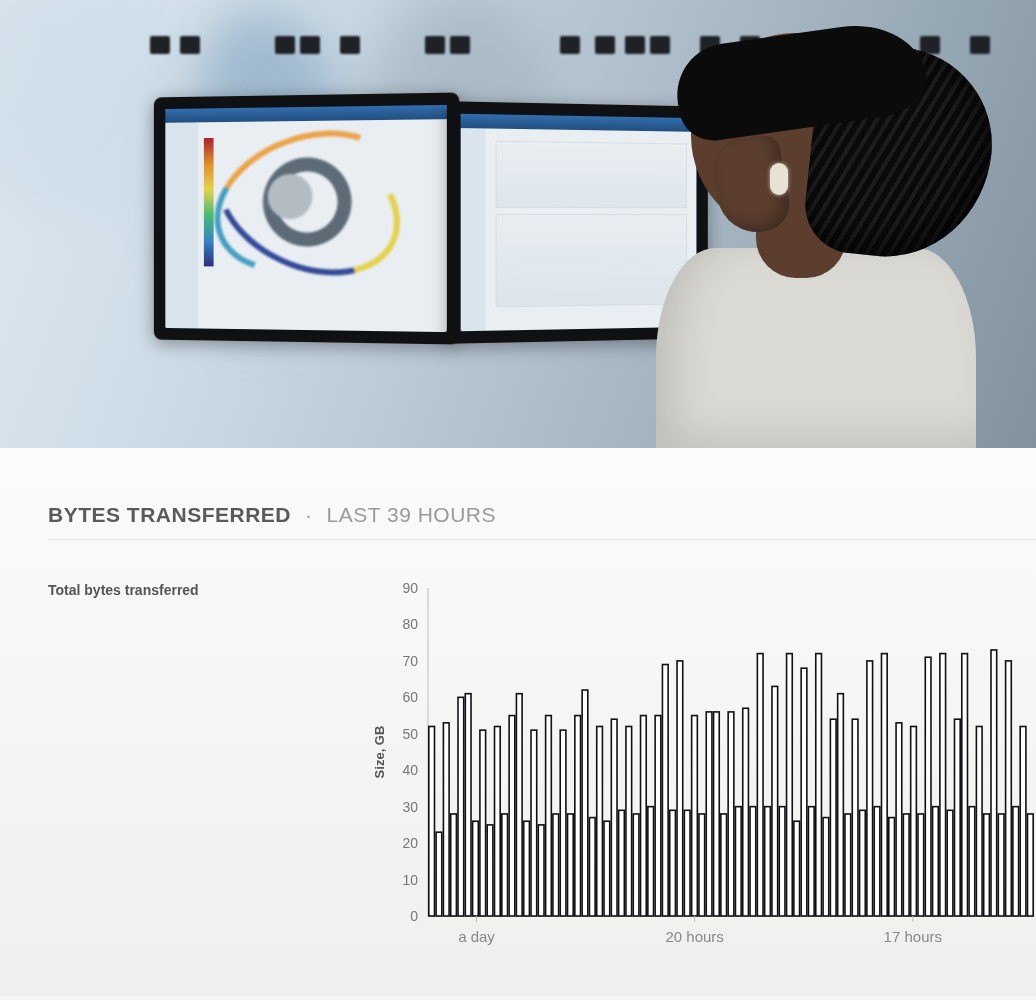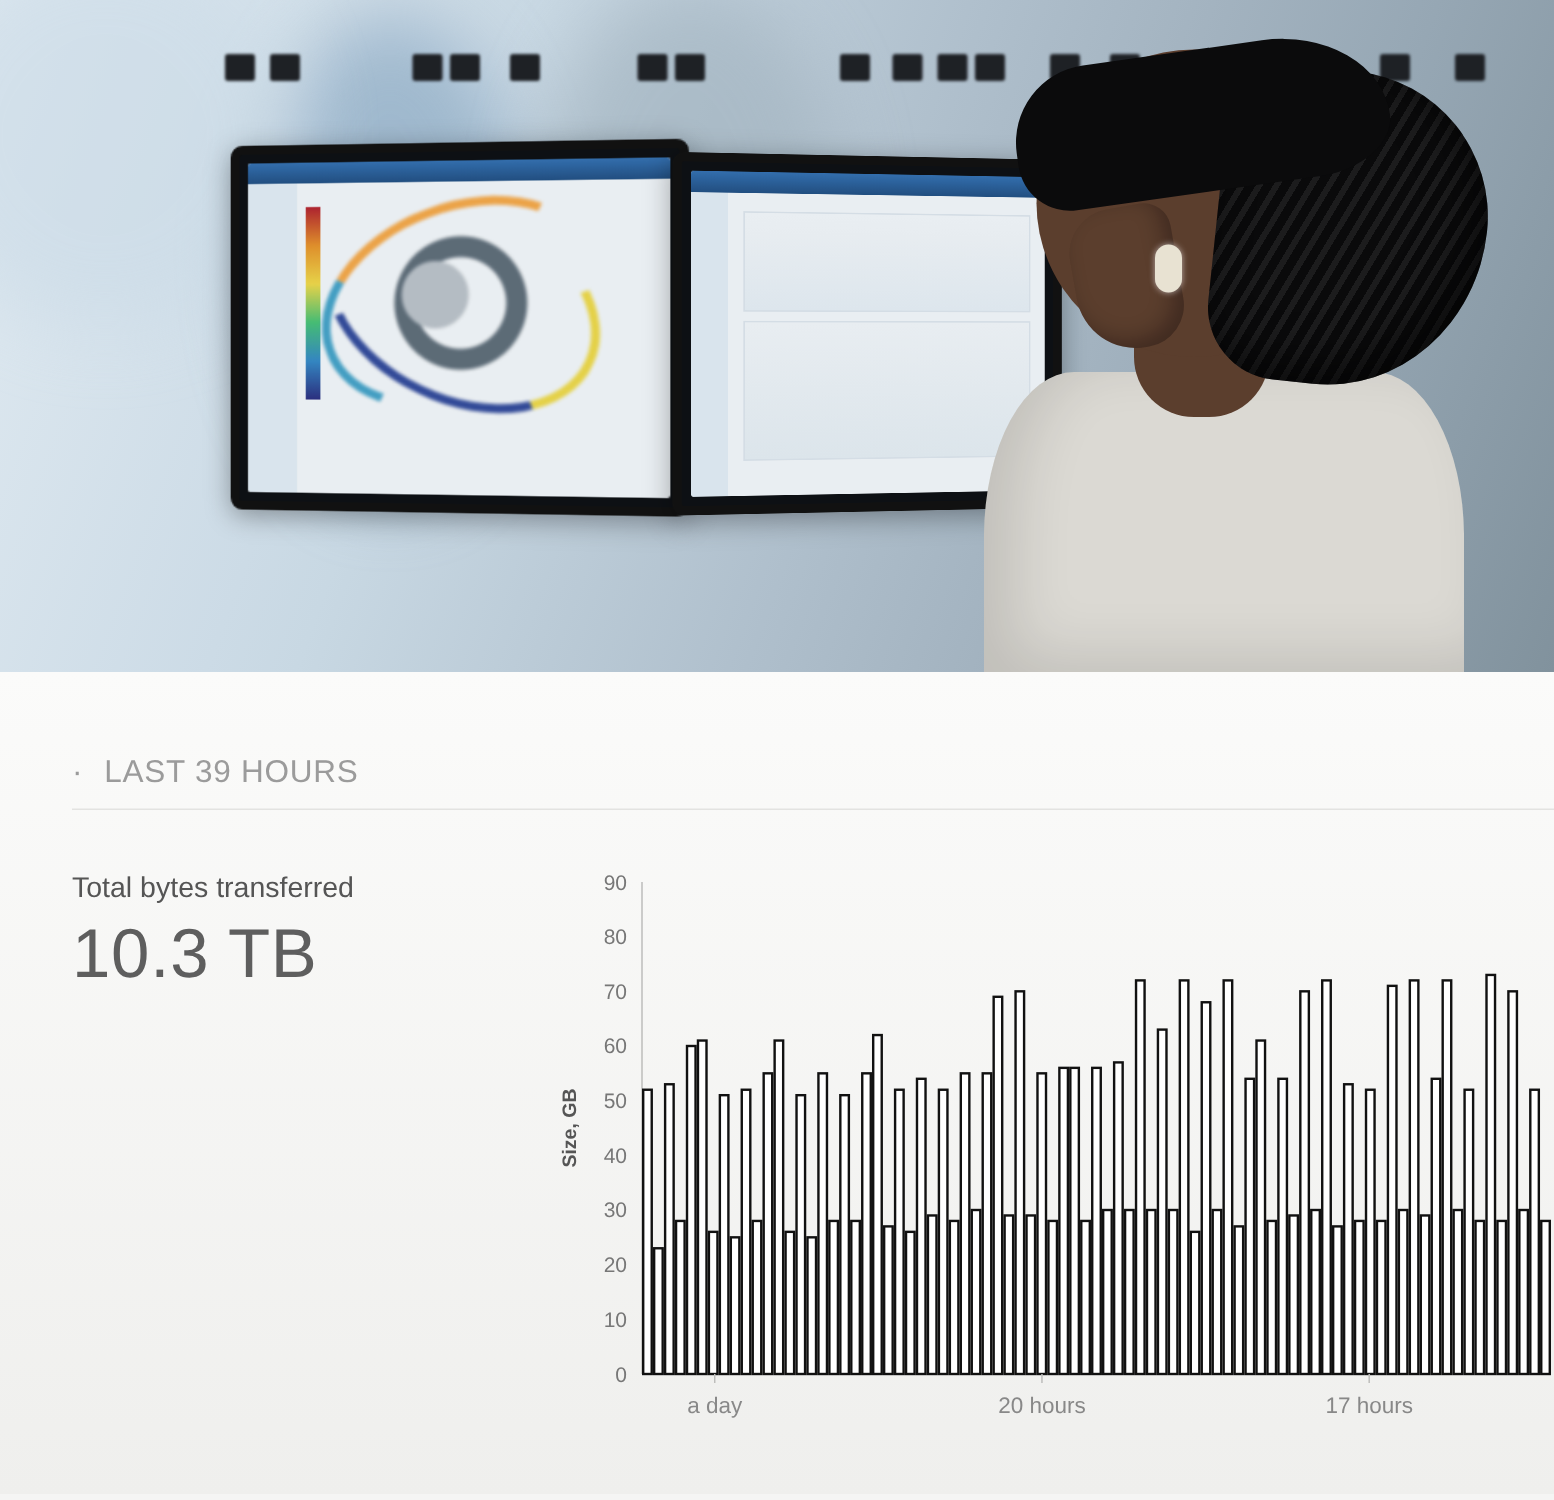--- a/index.html
+++ b/index.html
@@ -176,21 +176,21 @@
 
   .panel-body {
     display:flex;
     align-items:flex-start;
     margin-top: 42px;
   }
   .kpi {
     width: 320px;
     flex: 0 0 320px;
   }
-  .kpi .label { font-size:19px; font-weight:400; color:#555; }
+  .kpi .label { font-size:14px; font-weight:700; color:#555; }
   .kpi .value { font-size:46px; font-weight:400; color:#5e5e5e; margin-top:4px; letter-spacing:.5px;}
 
   .chart-wrap { flex: 1 1 auto; position: relative; }
   svg.chart { display:block; }
   .axis text { font-size:14px; fill:#777; font-family:inherit; }
   .ylab { font-size:13px; fill:#555; font-weight:600; }
   .axis-line { stroke:#bdbdbb; stroke-width:1; }
   .bar { fill:#fff; stroke:#111; stroke-width:1.6; }
   .xcats text { font-size:15px; fill:#888; }
 </style>
@@ -248,29 +248,29 @@
     <div class="head"></div>
     <div class="hair"></div>
     <div class="headband"></div>
     <div class="hand"></div>
     <div class="earring"></div>
   </div>
 </div>
 
 <div class="panel">
   <div class="panel-header">
+    <span class="title">BYTES TRANSFERRED</span>
     <span class="dot">·</span>
     <span class="range">LAST 39 HOURS</span>
   </div>
   <div class="divider"></div>
 
   <div class="panel-body">
     <div class="kpi">
       <div class="label">Total bytes transferred</div>
-      <div class="value">10.3 TB</div>
     </div>
 
     <div class="chart-wrap">
       <svg class="chart" id="chart-svg" width="670" height="390">
           <line x1="60" x2="60" y1="6" y2="334" class="axis-line"></line>
           <g class="axis">
             <line x1="54" x2="60" y1="334" y2="334" class="tick"></line>
             <text x="50" y="339" text-anchor="end">0</text>
             <line x1="54" x2="60" y1="297.55555555555554" y2="297.55555555555554" class="tick"></line>
             <text x="50" y="302.55555555555554" text-anchor="end">10</text>

